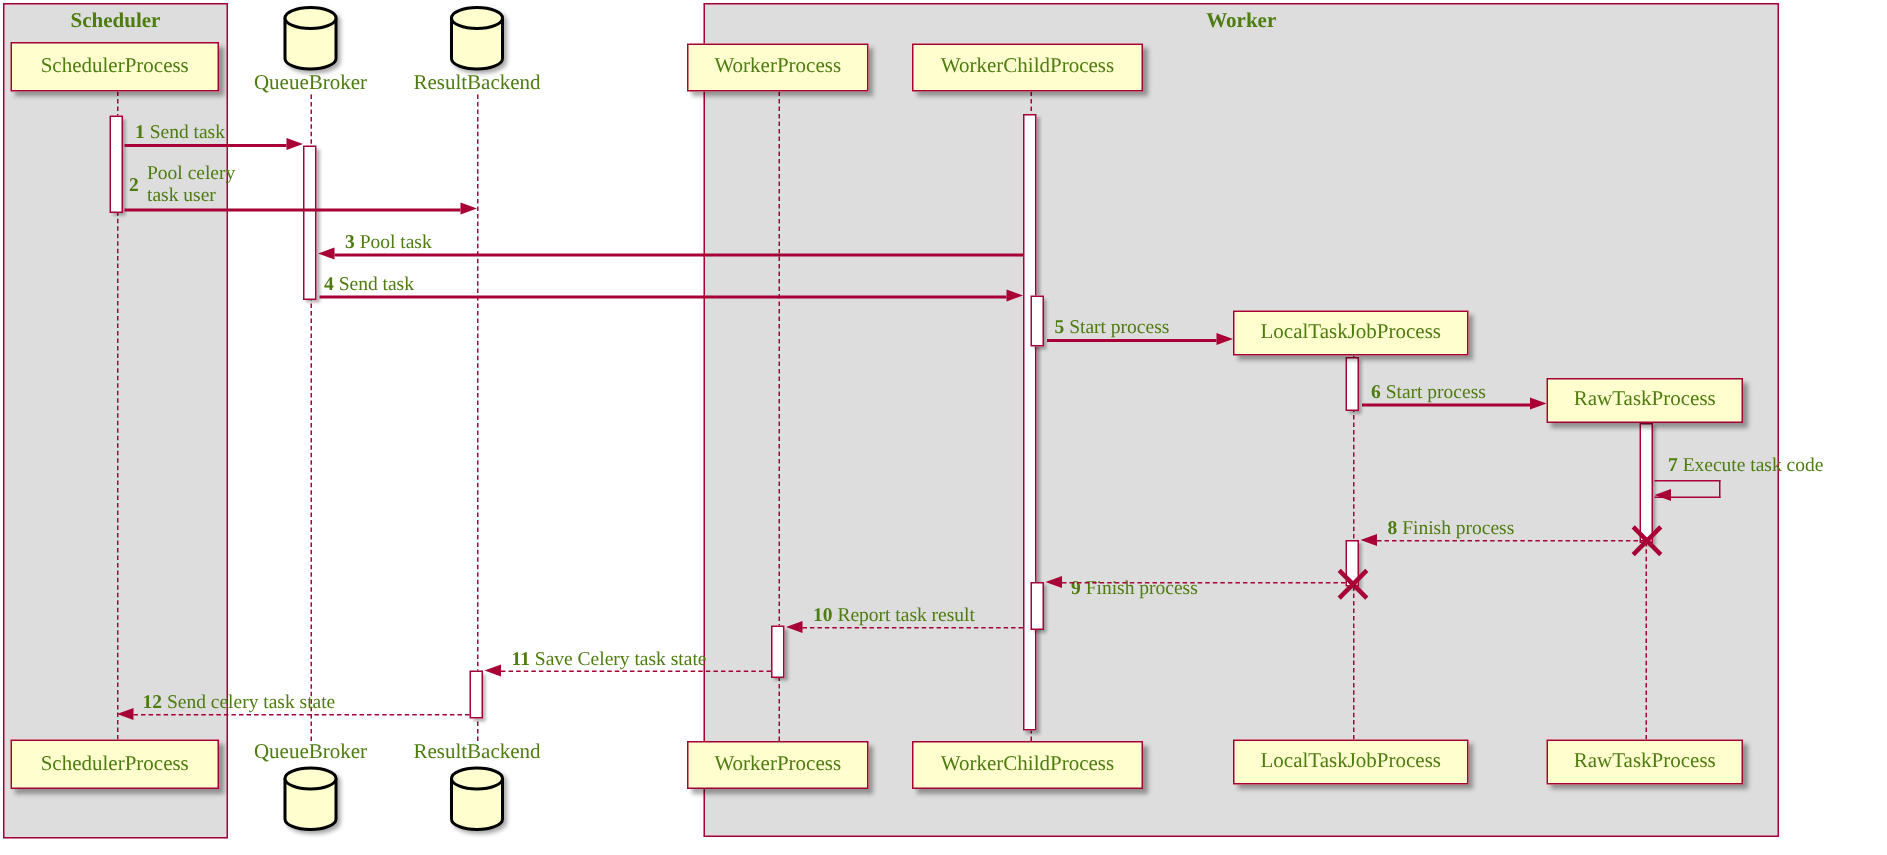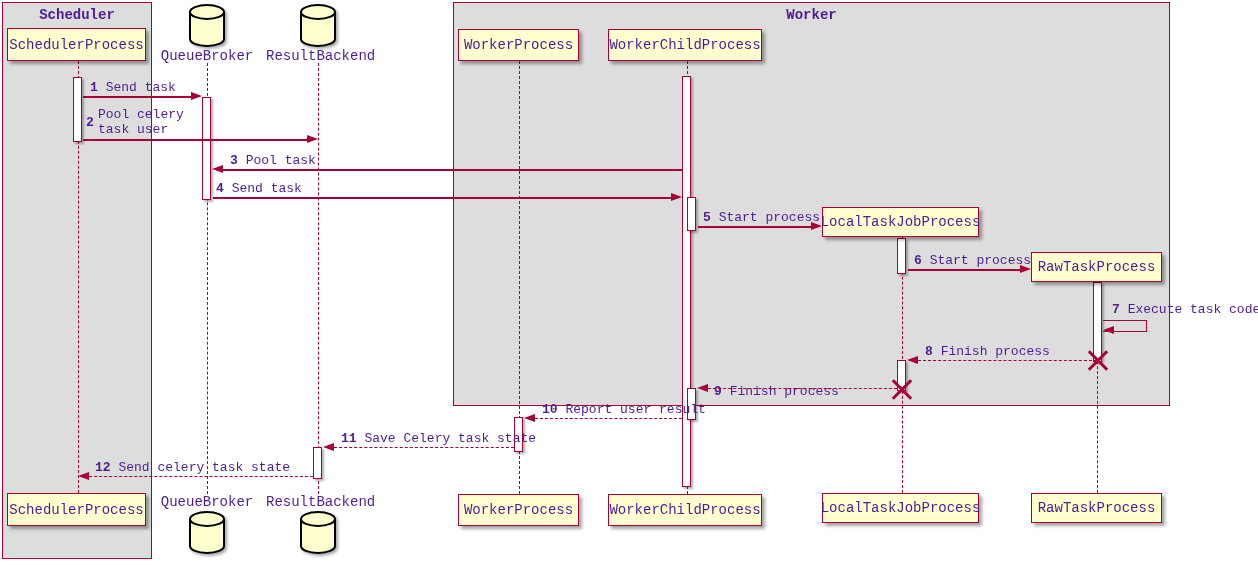--- a/index.html
+++ b/index.html
@@ -1,17 +1,17 @@
 <!DOCTYPE html>
 <html style="--accent: #A80036; --participant-fill: #FEFECE; --frame-fill: #DDDDDD; --activation-fill: #FFFFFF;"><head>
 <meta charset="utf-8">
 <style>
   html,body{margin:0;padding:0;background:#fff;}
   .diagram{position:relative;width:1258px;height:570px;background:#fff;
-           font-family:Liberation Mono, monospace;color:#4c1d95;overflow:hidden;}
+           font-family:Liberation Serif, serif;color:#4d7c0f;overflow:hidden;}
   .frame{position:absolute;background:var(--frame-fill,#DDDDDD);
          border:1.5px solid var(--accent,#A80036);box-sizing:border-box;}
   .frame-title{position:absolute;left:0;right:0;top:4px;text-align:center;
                font-weight:bold;font-size:14px;}
   .pbox{position:absolute;background:var(--participant-fill,#FEFECE);
         border:1.8px solid var(--accent,#A80036);box-sizing:border-box;
         display:flex;align-items:center;justify-content:center;font-size:14px;
         box-shadow:3px 3px 3px rgba(0,0,0,.35);white-space:nowrap;}
   .dbname{position:absolute;font-size:14px;text-align:center;white-space:nowrap;}
   .cyl{position:absolute;filter:drop-shadow(2.5px 2.5px 1.5px rgba(0,0,0,.35));}
@@ -37,21 +37,21 @@
   .destroy::after{transform:rotate(-45deg);}
 </style>
 </head>
 <body>
 
 <div class="diagram">
 
   <div class="frame" style="left:2px;top:2px;width:150px;height:557px;">
     <div class="frame-title">Scheduler</div>
   </div>
-  <div class="frame" style="left:453px;top:2px;width:717px;height:404px;">
+  <div class="frame" style="left:469px;top:2px;width:717px;height:556px;">
     <div class="frame-title">Worker</div>
   </div>
 
   <div class="lifeline" style="left:78px;top:61px;height:432px;"></div>
   <div class="lifeline" style="left:207px;top:63px;height:431px;"></div>
   <div class="lifeline" style="left:318px;top:63px;height:431px;"></div>
   <div class="lifeline" style="left:519px;top:61px;height:433px;"></div>
   <div class="lifeline" style="left:687px;top:61px;height:433px;"></div>
   <div class="lifeline" style="left:902px;top:237px;height:256px;"></div>
   <div class="lifeline" style="left:1097px;top:282px;height:211px;"></div>
@@ -154,21 +154,21 @@
 
   <div class="mlabel" style="left:714px;top:384px;">
     <span class="mnum">9</span>
     <span>Finish process</span>
   </div>
   <div class="dline" style="left:708px;top:388px;width:194px;"></div>
   <div class="arr arr-l" style="left:697px;top:384px;"></div>
 
   <div class="mlabel" style="left:542px;top:402px;">
     <span class="mnum">10</span>
-    <span>Report user result</span>
+    <span>Report task result</span>
   </div>
   <div class="dline" style="left:535px;top:418px;width:147px;"></div>
   <div class="arr arr-l" style="left:524px;top:414px;"></div>
 
   <div class="mlabel" style="left:341px;top:431px;">
     <span class="mnum">11</span>
     <span>Save Celery task state</span>
   </div>
   <div class="dline" style="left:334px;top:447px;width:180px;"></div>
   <div class="arr arr-l" style="left:323px;top:443px;"></div>

